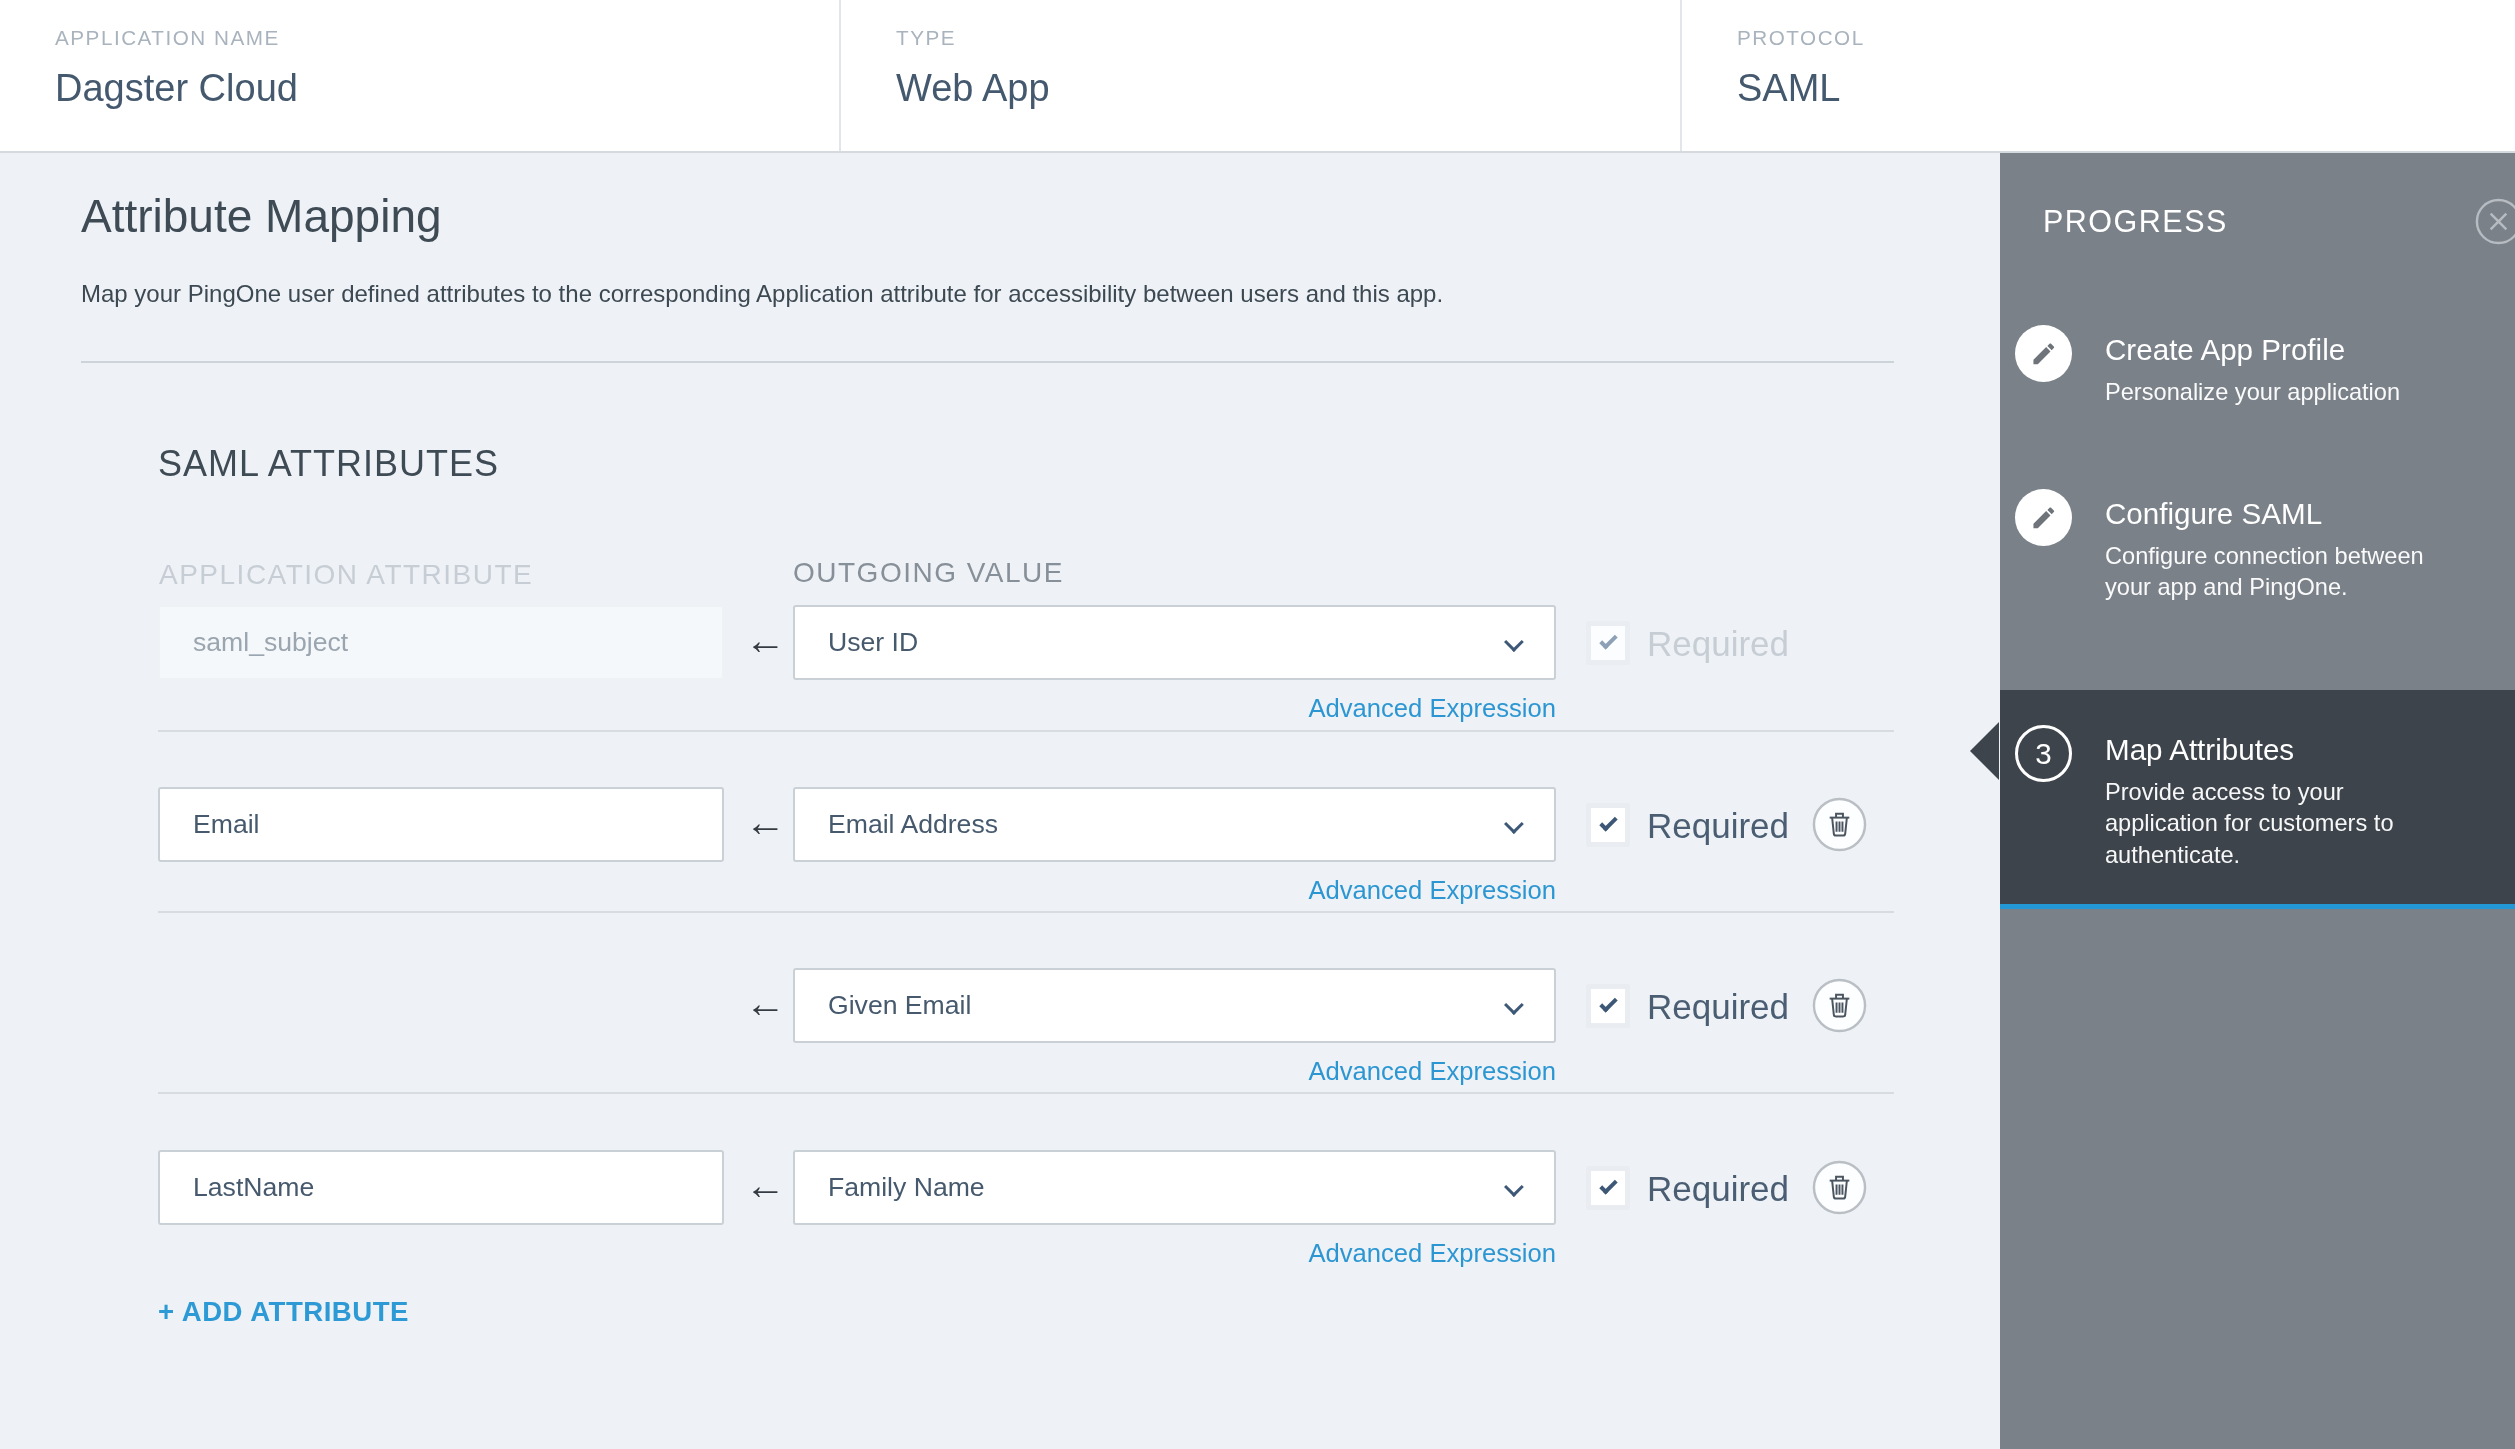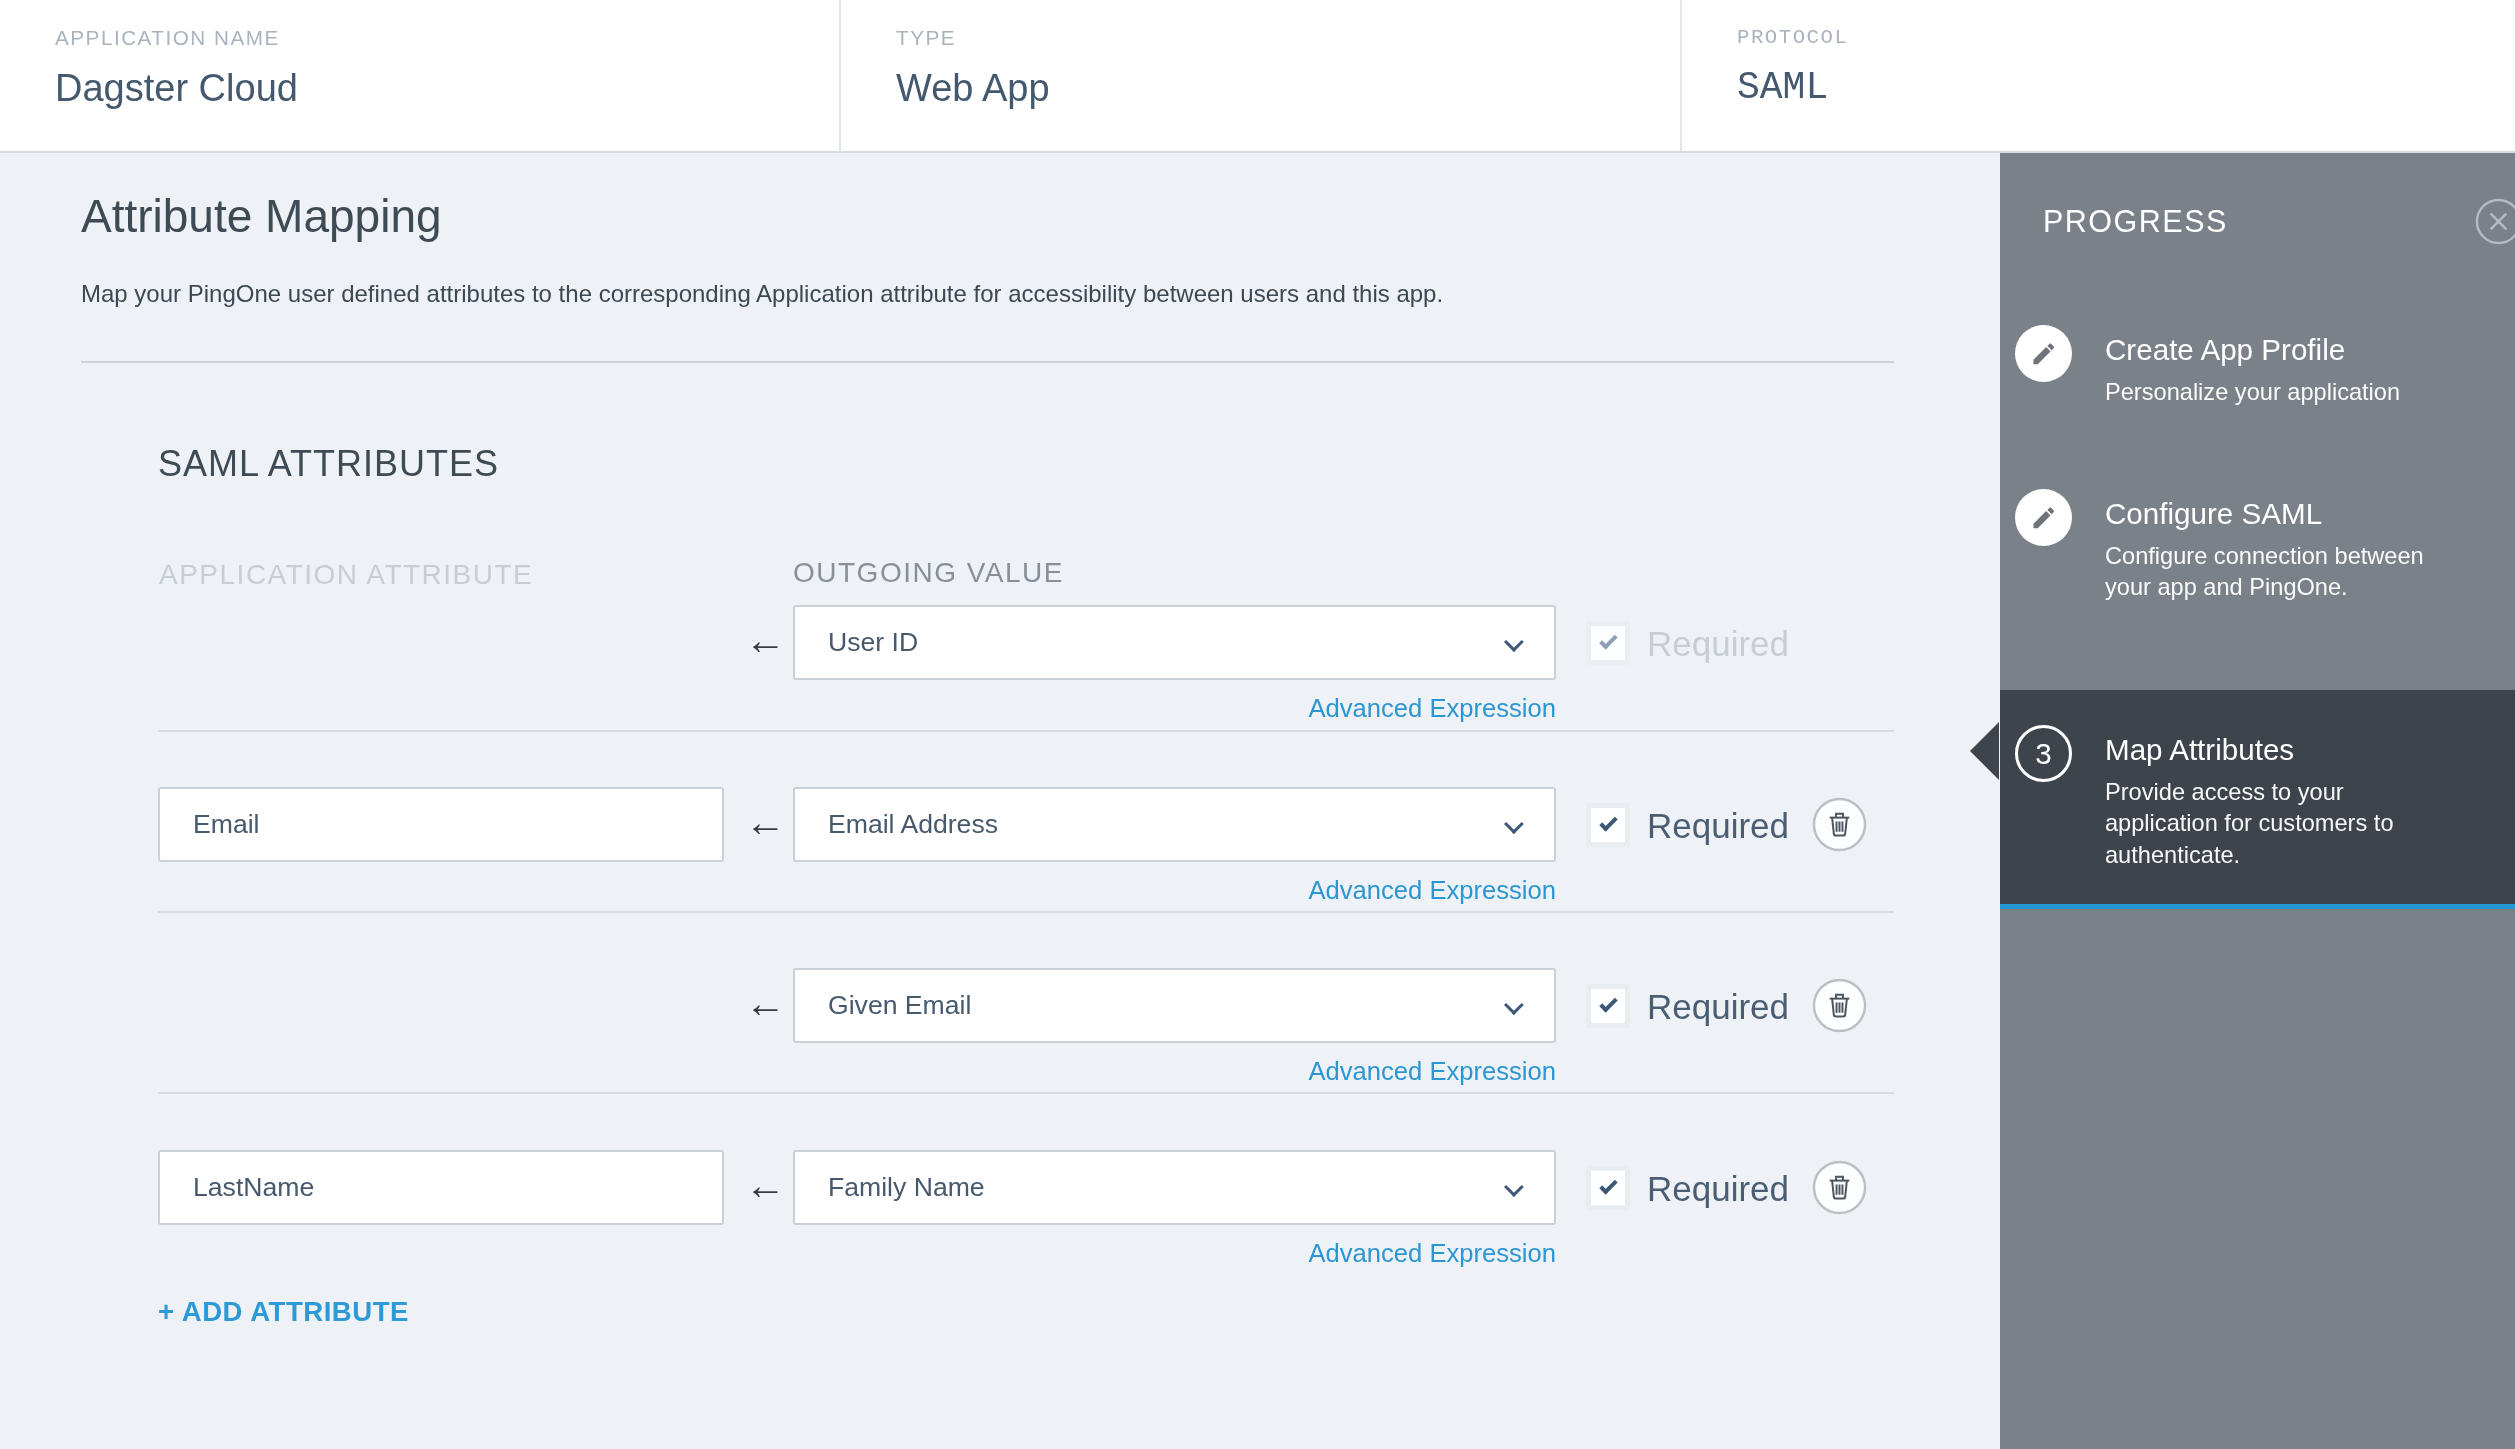--- a/index.html
+++ b/index.html
@@ -12,21 +12,21 @@
     color:#3f4b55;
   }
   
   .topbar {
     position:absolute; left:0; top:0; width:2516px; height:153px;
     background:#ffffff; border-bottom:2px solid #d5dade;
   }
   .topcol { position:absolute; top:0; height:151px; padding:25.6px 0 0 55px; }
   .topcol.c1 { left:0;    width:839px; }
   .topcol.c2 { left:839px; width:840px; border-left:2px solid #e2e6ea; }
-  .topcol.c3 { left:1680px;width:688px; border-left:2px solid #e2e6ea;font-family:Liberation Mono, monospace; }
+  .topcol.c3 { left:1680px;width:688px; border-left:2px solid #e2e6ea; }
   .toplabel { font-size:20.7px; color:#a9b3bd; letter-spacing:1.5px; }
   .topvalue { font-size:38px; font-weight:300; color:#44586e; margin-top:17.7px; }
 
   
   .page-title { position:absolute; left:81px; top:189px; font-size:46px; font-weight:300; color:#3e4a54; }
   .page-desc  { position:absolute; left:81px; top:280px; font-size:24px; color:#3d4952; }
   .hr-top { position:absolute; left:81px; top:361px; width:1813px; height:0; border-top:2px solid #cdd4d9; }
   .section-title { position:absolute; left:158px; top:443px; font-size:36px; font-weight:400; color:#3e4a54; letter-spacing:1px; }
   .col-label { position:absolute; font-size:28px; letter-spacing:1.5px; }
   .col-label.app { left:159px; top:559px; color:#c7cdd4; }
@@ -118,20 +118,21 @@
 <main>
   <h1 class="page-title">Attribute Mapping</h1>
   <p class="page-desc">Map your PingOne user defined attributes to the corresponding Application attribute for accessibility between users and this app.</p>
   <div class="hr-top"></div>
 
   <h2 class="section-title">SAML ATTRIBUTES</h2>
   <span class="col-label app">APPLICATION ATTRIBUTE</span>
   <span class="col-label out">OUTGOING VALUE</span>
 
   <div class="attr-row" style="top:605px">
+    <input class="app-input is-disabled" disabled="" value="saml_subject" style="">
     <span class="map-arrow">←</span>
     <div class="dropdown">
       <span class="dd-value">User ID</span>
       <span class="chev"></span>
     </div>
     <div class="checkbox is-disabled">
         <span class="check"></span>
       </div>
     <span class="required-label is-disabled">Required</span>
     <a class="adv-link">Advanced Expression</a>

